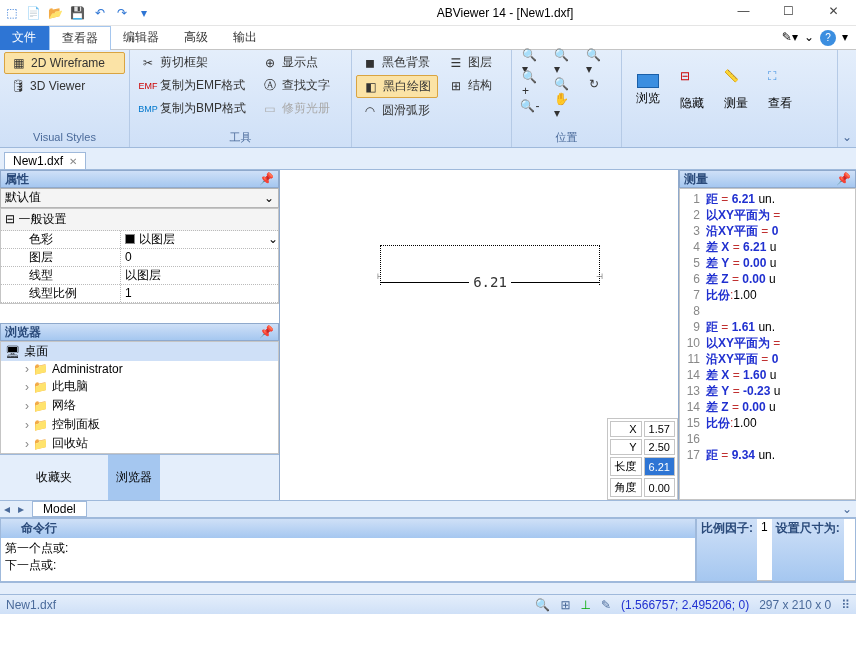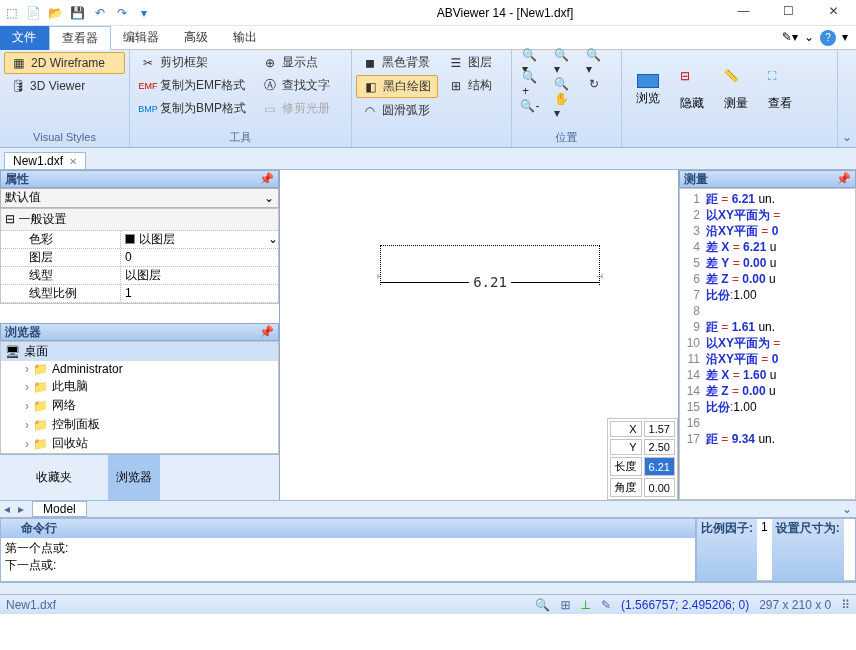--- a/index.html
+++ b/index.html
@@ -420,20 +420,24 @@
         </div>
         <div class="mrow">
           <span class="ln-n">11</span>
           <span><span class="blue">沿XY平面</span><span class="red"> = </span><span class="blue">0</span></span>
         </div>
         <div class="mrow">
           <span class="ln-n">14</span>
           <span><span class="blue">差 X</span><span class="red"> = </span><span class="blue">1.60</span> u</span>
         </div>
         <div class="mrow">
+          <span class="ln-n">13</span>
+          <span><span class="blue">差 Y</span><span class="red"> = </span><span class="blue">-0.23</span> u</span>
+        </div>
+        <div class="mrow">
           <span class="ln-n">14</span>
           <span><span class="blue">差 Z</span><span class="red"> = </span><span class="blue">0.00</span> u</span>
         </div>
         <div class="mrow">
           <span class="ln-n">15</span>
           <span><span class="blue">比份</span><span class="red">:</span><span class="blue"></span>1.00</span>
         </div>
         <div class="mrow">
           <span class="ln-n">16</span>
           <span><span class="blue"></span><span class="red"></span><span class="blue"></span></span>

